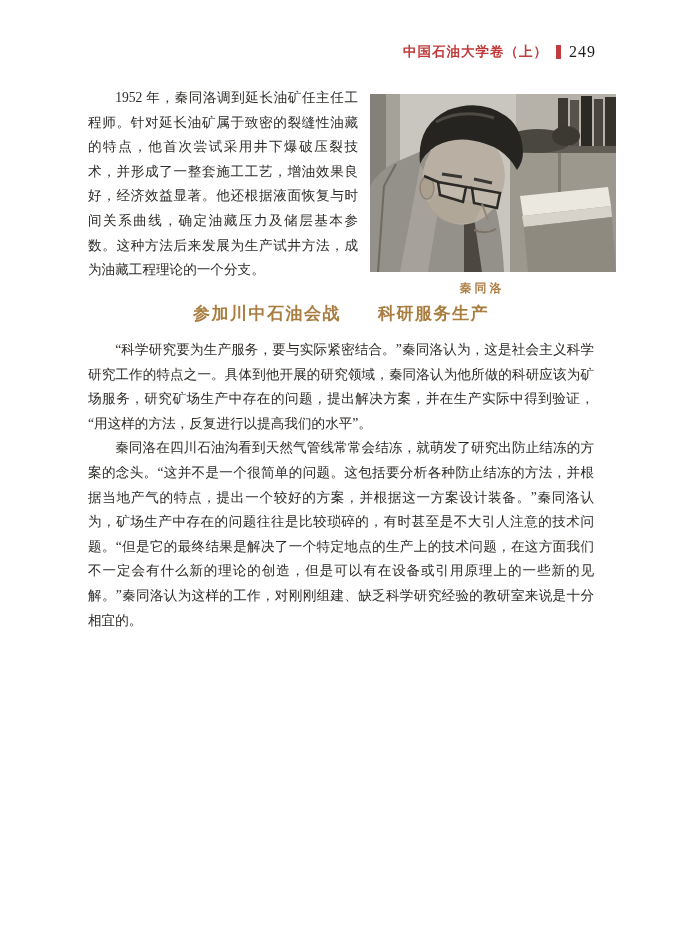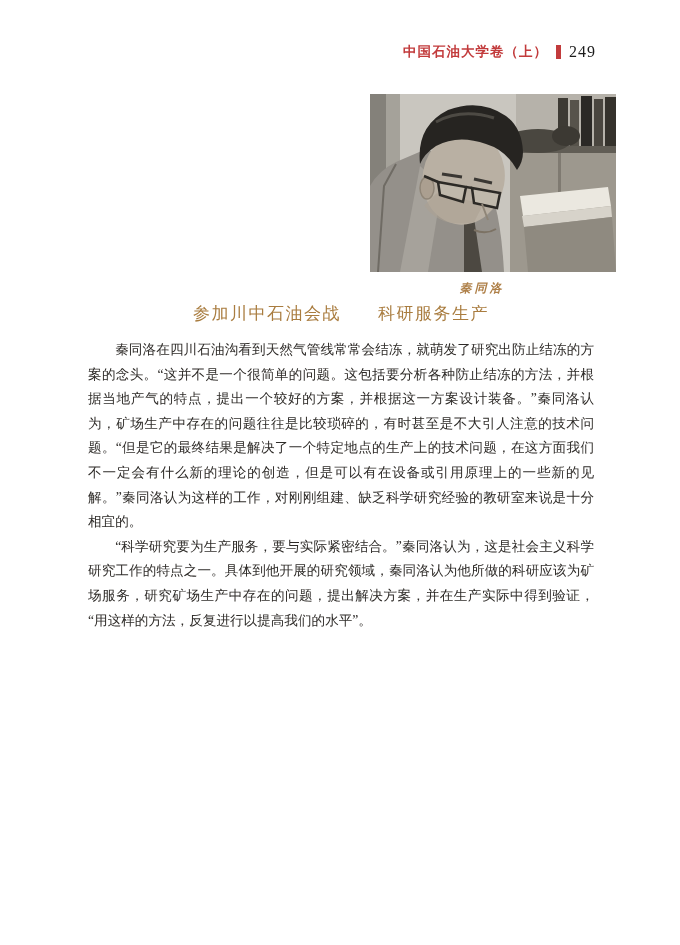--- a/index.html
+++ b/index.html
@@ -15,28 +15,28 @@
   .header-pagenum{color:#1c1c1c;font-size:16px;letter-spacing:1px;}
 
   
   .article{position:absolute;top:86px;left:88px;width:506px;
            font-size:13.6px;line-height:24.6px;color:#2e2b28;
            text-align:justify;}
   .article p{margin:0;}
   .article p.indent{text-indent:2em;}
 
   
-  .portrait-figure{float:right;width:224px;margin:8px 0 5px 12px;font-style:italic;}
+  .portrait-figure{float:right;width:224px;margin:8px 0 5px 12px;}
   .portrait-photo{display:block;width:246px;height:178px;}
   .portrait-caption{display:block;text-align:center;margin-top:4px;height:18px;
                     font-size:12px;font-weight:bold;letter-spacing:3px;color:#ae7f47;}
 
   
   .section-heading{clear:both;text-align:center;margin:8px 0 9px 0;
-                   font-size:17px;line-height:30px;font-weight:normal;
+                   font-size:17px;line-height:30px;font-weight:bold;
                    letter-spacing:1.5px;color:#a97c3f;
                    font-family:"Liberation Serif","DejaVu Serif",serif;}
 </style>
 </head>
 <body>
 
 <div class="page">
 
   <div class="page-header">
     <span class="header-title">中国石油大学卷（上）</span>
@@ -97,20 +97,21 @@
         <path d="M102,94 L130,99 L127,114 L104,109 Z" fill="#d8d2c7" fill-opacity="0.25" stroke="#2c2a26" stroke-width="2.5"></path>
         <path d="M96,93 L102,94" stroke="#2c2a26" stroke-width="2.5"></path>
         <path d="M68,88 L54,82" stroke="#2c2a26" stroke-width="2.5"></path>
 
         <path d="M112,110 L118,126" stroke="#8f8577" stroke-width="2" fill="none"></path>
         <path d="M104,136 Q116,141 126,135" stroke="#7c7264" stroke-width="2" fill="none"></path>
       </svg>
       <figcaption class="portrait-caption">秦同洛</figcaption>
     </figure>
 
+    <p class="indent">1952 年，秦同洛调到延长油矿任主任工程师。针对延长油矿属于致密的裂缝性油藏的特点，他首次尝试采用井下爆破压裂技术，并形成了一整套施工工艺，增油效果良好，经济效益显著。他还根据液面恢复与时间关系曲线，确定油藏压力及储层基本参数。这种方法后来发展为生产试井方法，成为油藏工程理论的一个分支。</p>
 
     <h2 class="section-heading">参加川中石油会战　　科研服务生产</h2>
 
+    <p class="indent">“科学研究要为生产服务，要与实际紧密结合。”秦同洛认为，这是社会主义科学研究工作的特点之一。具体到他开展的研究领域，秦同洛认为他所做的科研应该为矿场服务，研究矿场生产中存在的问题，提出解决方案，并在生产实际中得到验证，“用这样的方法，反复进行以提高我们的水平”。</p>
     <p class="indent">秦同洛在四川石油沟看到天然气管线常常会结冻，就萌发了研究出防止结冻的方案的念头。“这并不是一个很简单的问题。这包括要分析各种防止结冻的方法，并根据当地产气的特点，提出一个较好的方案，并根据这一方案设计装备。”秦同洛认为，矿场生产中存在的问题往往是比较琐碎的，有时甚至是不大引人注意的技术问题。“但是它的最终结果是解决了一个特定地点的生产上的技术问题，在这方面我们不一定会有什么新的理论的创造，但是可以有在设备或引用原理上的一些新的见解。”秦同洛认为这样的工作，对刚刚组建、缺乏科学研究经验的教研室来说是十分相宜的。</p>
-    <p class="indent">“科学研究要为生产服务，要与实际紧密结合。”秦同洛认为，这是社会主义科学研究工作的特点之一。具体到他开展的研究领域，秦同洛认为他所做的科研应该为矿场服务，研究矿场生产中存在的问题，提出解决方案，并在生产实际中得到验证，“用这样的方法，反复进行以提高我们的水平”。</p>
   </div>
 
 </div>
 
 </body></html>

